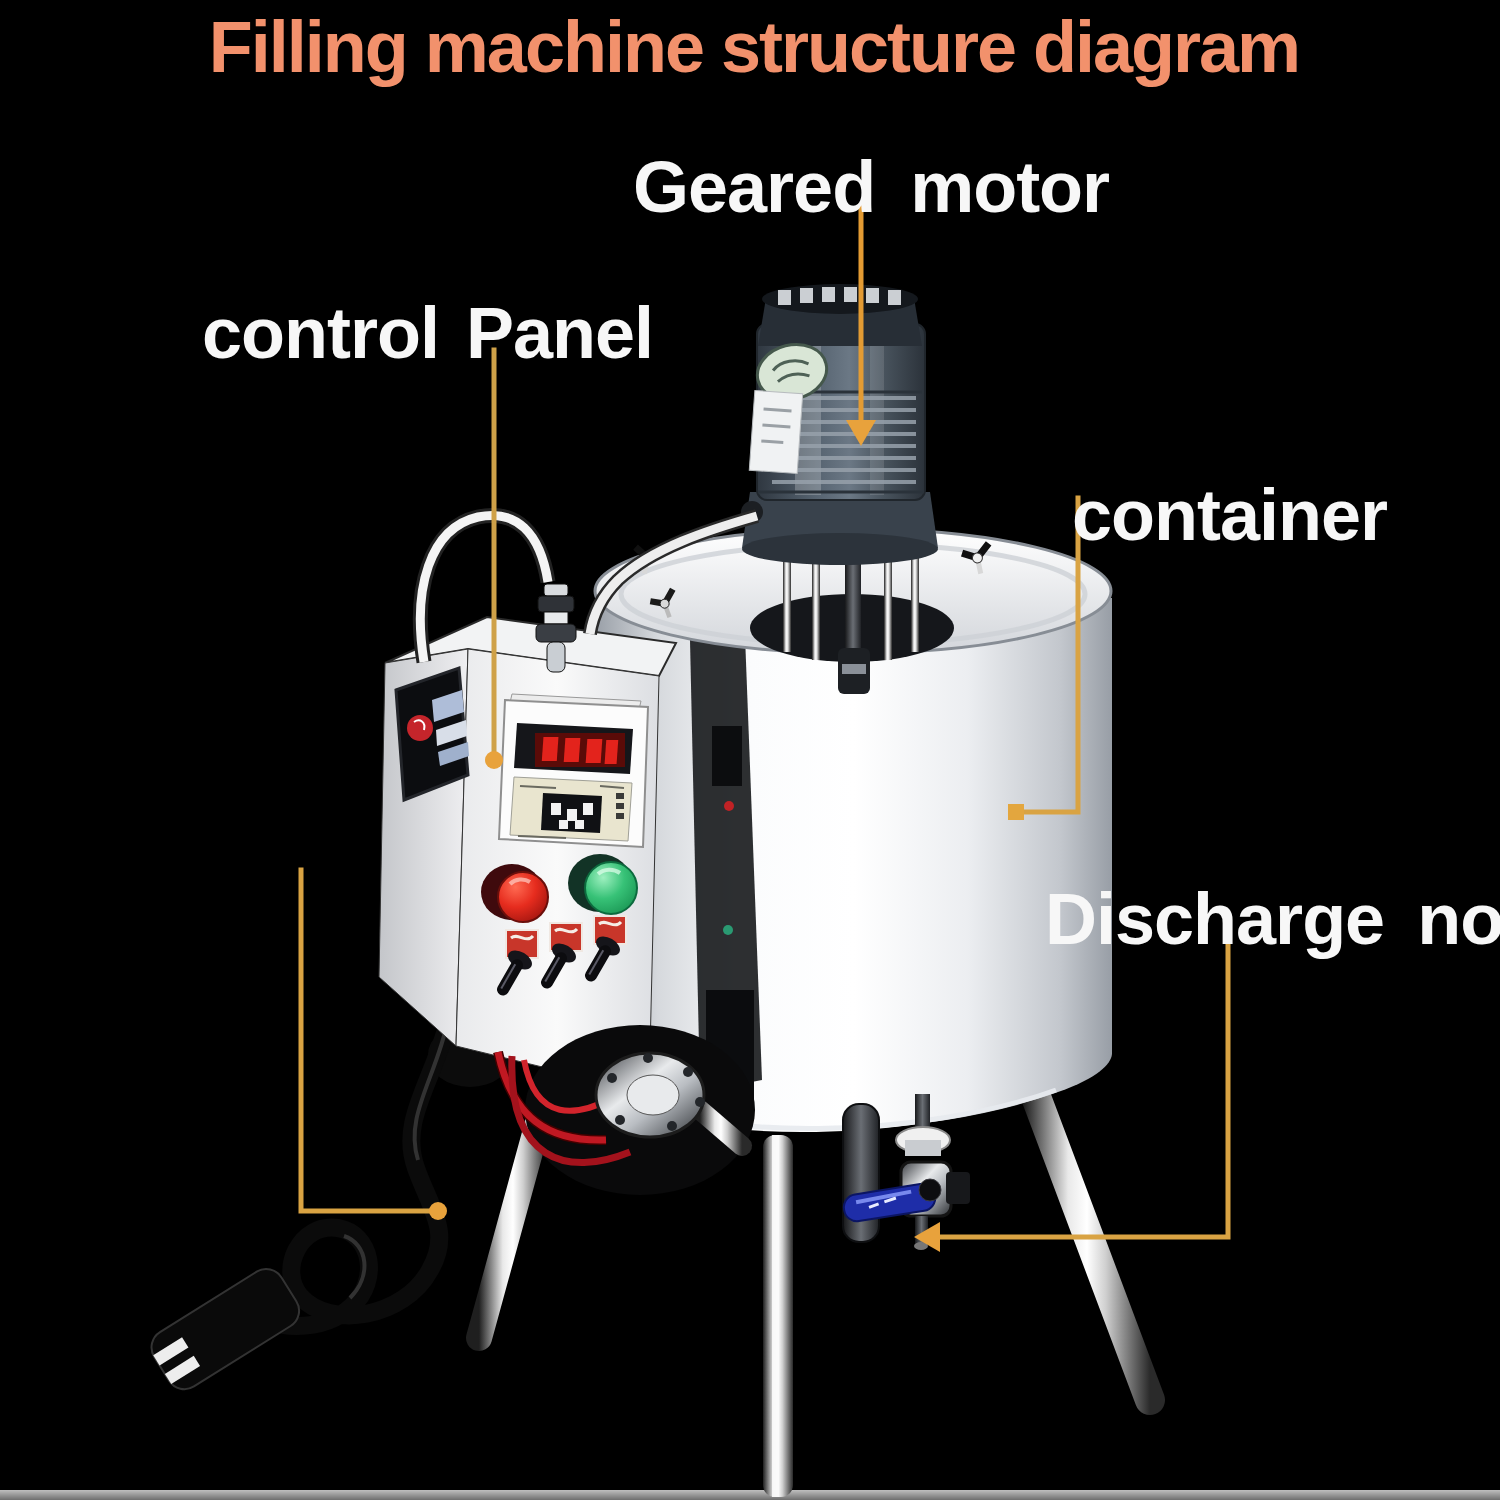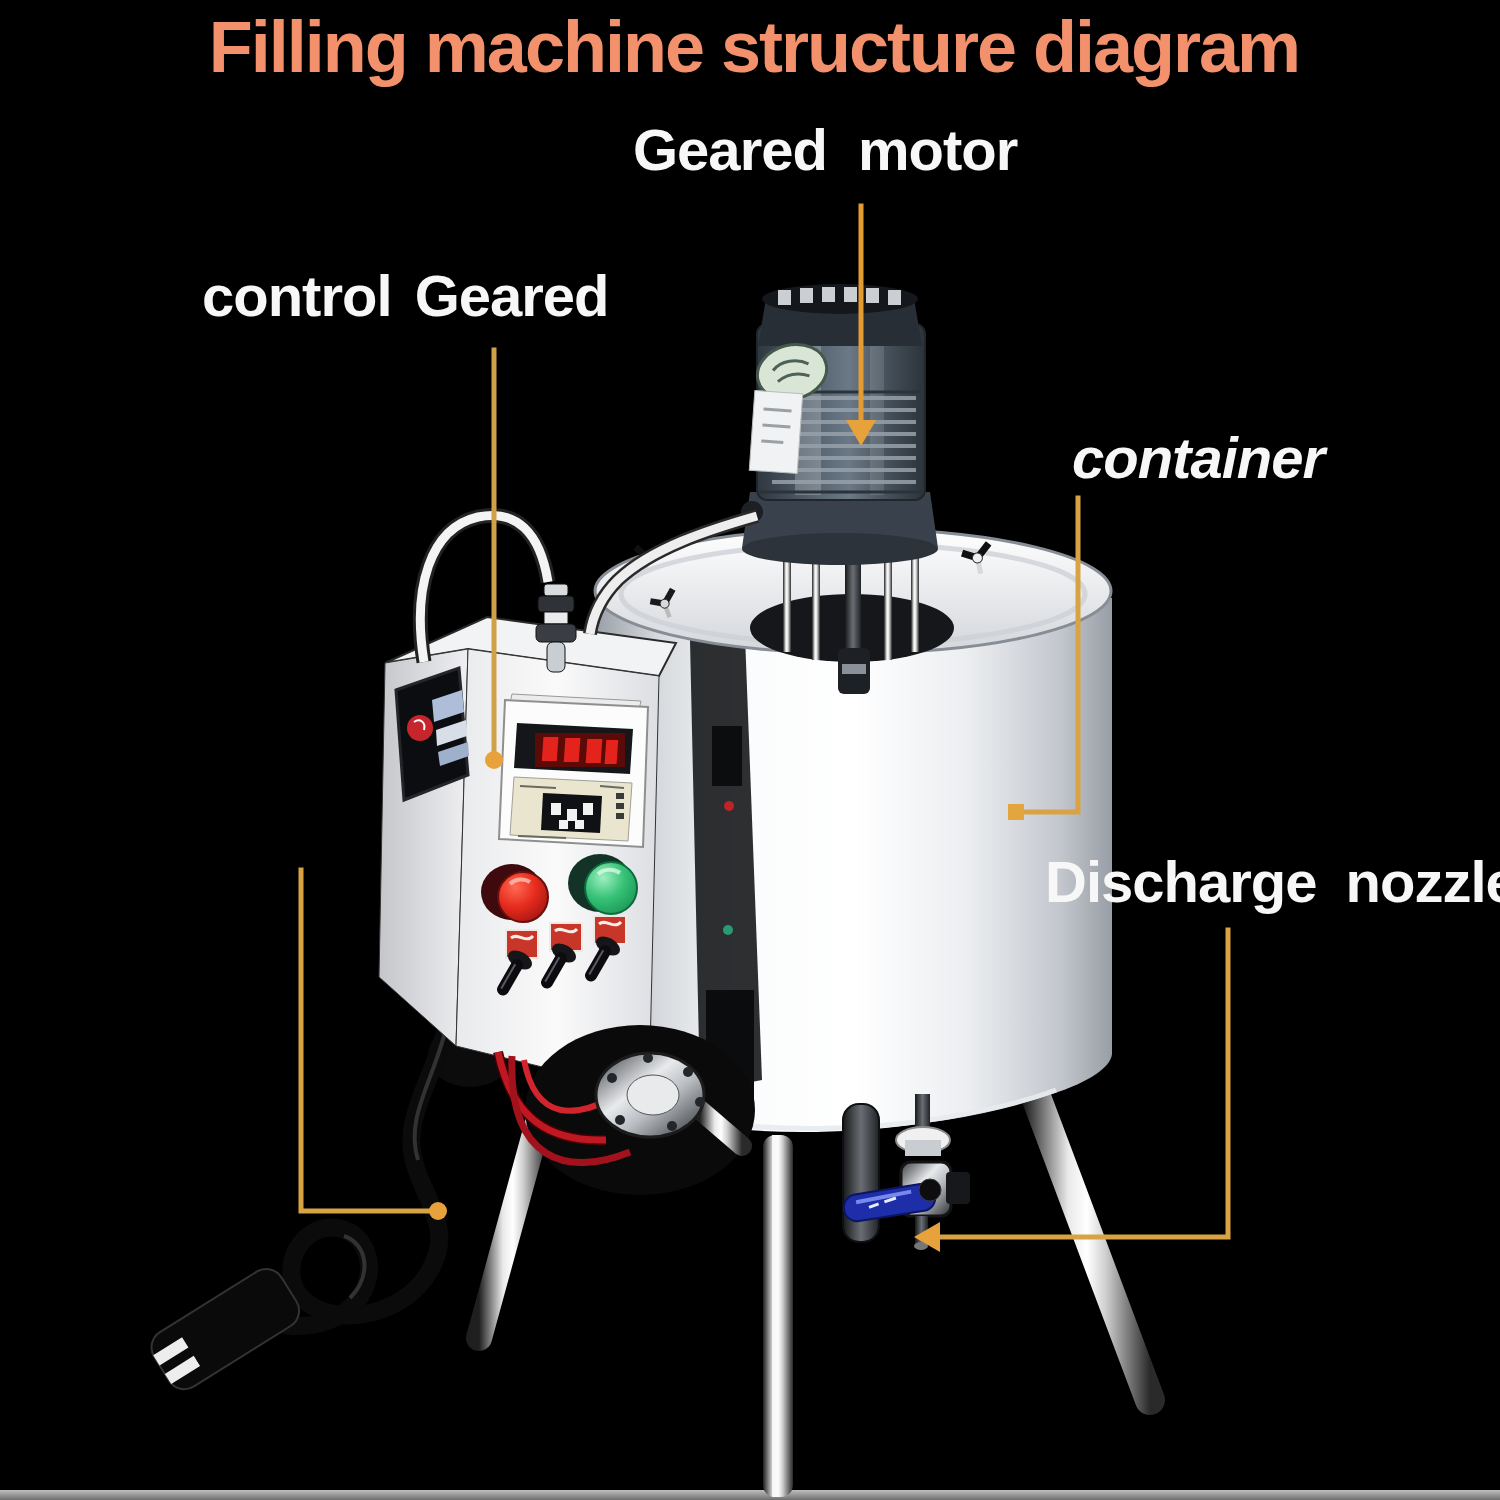--- a/index.html
+++ b/index.html
@@ -7,26 +7,26 @@
     position:relative;width:1500px;height:1500px;background:#000;
     overflow:hidden;font-family:"Liberation Sans",sans-serif;
   }
   .stage svg{position:absolute;left:0;top:0;}
   .title{
     position:absolute;left:8px;right:0;top:6px;text-align:center;
     font-size:72px;font-weight:bold;letter-spacing:-2px;
     color:#f2916c;white-space:nowrap;
   }
   .lbl{
-    position:absolute;color:#f7f7f7;font-weight:bold;font-size:58px;
-    letter-spacing:-1px;white-space:nowrap;
+    position:absolute;color:#f7f7f7;font-weight:bold;font-size:72px;
+    letter-spacing:-1px;white-space:nowrap;margin-top:30px;
   }
   .lbl-geared{left:633px;top:116px;word-spacing:16px;}
   .lbl-control{left:202px;top:262px;word-spacing:8px;}
-  .lbl-container{left:1072px;top:424px;font-style:italic;}
+  .lbl-container{left:1072px;top:444px;}
   .lbl-power{left:42px;top:786px;word-spacing:14px;}
   .lbl-discharge{left:1045px;top:848px;word-spacing:14px;}
 </style>
 </head>
 <body>
 
 <div class="stage">
 
 <svg width="1500" height="1500" viewBox="0 0 1500 1500">
   <defs>
@@ -352,17 +352,17 @@
     </g>
     <g>
       <polyline points="1228,930 1228,1237 938,1237" stroke="#d9a343" stroke-width="5"></polyline>
       <polygon points="940,1222 940,1252 914,1237" fill="#e8a23c" stroke="none"></polygon>
     </g>
   </g>
 </svg>
 
 <div class="title">Filling machine structure diagram</div>
 <div class="lbl lbl-geared">Geared motor</div>
-<div class="lbl lbl-control">control Geared</div>
+<div class="lbl lbl-control">control Panel</div>
 <div class="lbl lbl-container">container</div>
 <div class="lbl lbl-discharge">Discharge nozzle</div>
 
 </div>
 
 </body></html>

